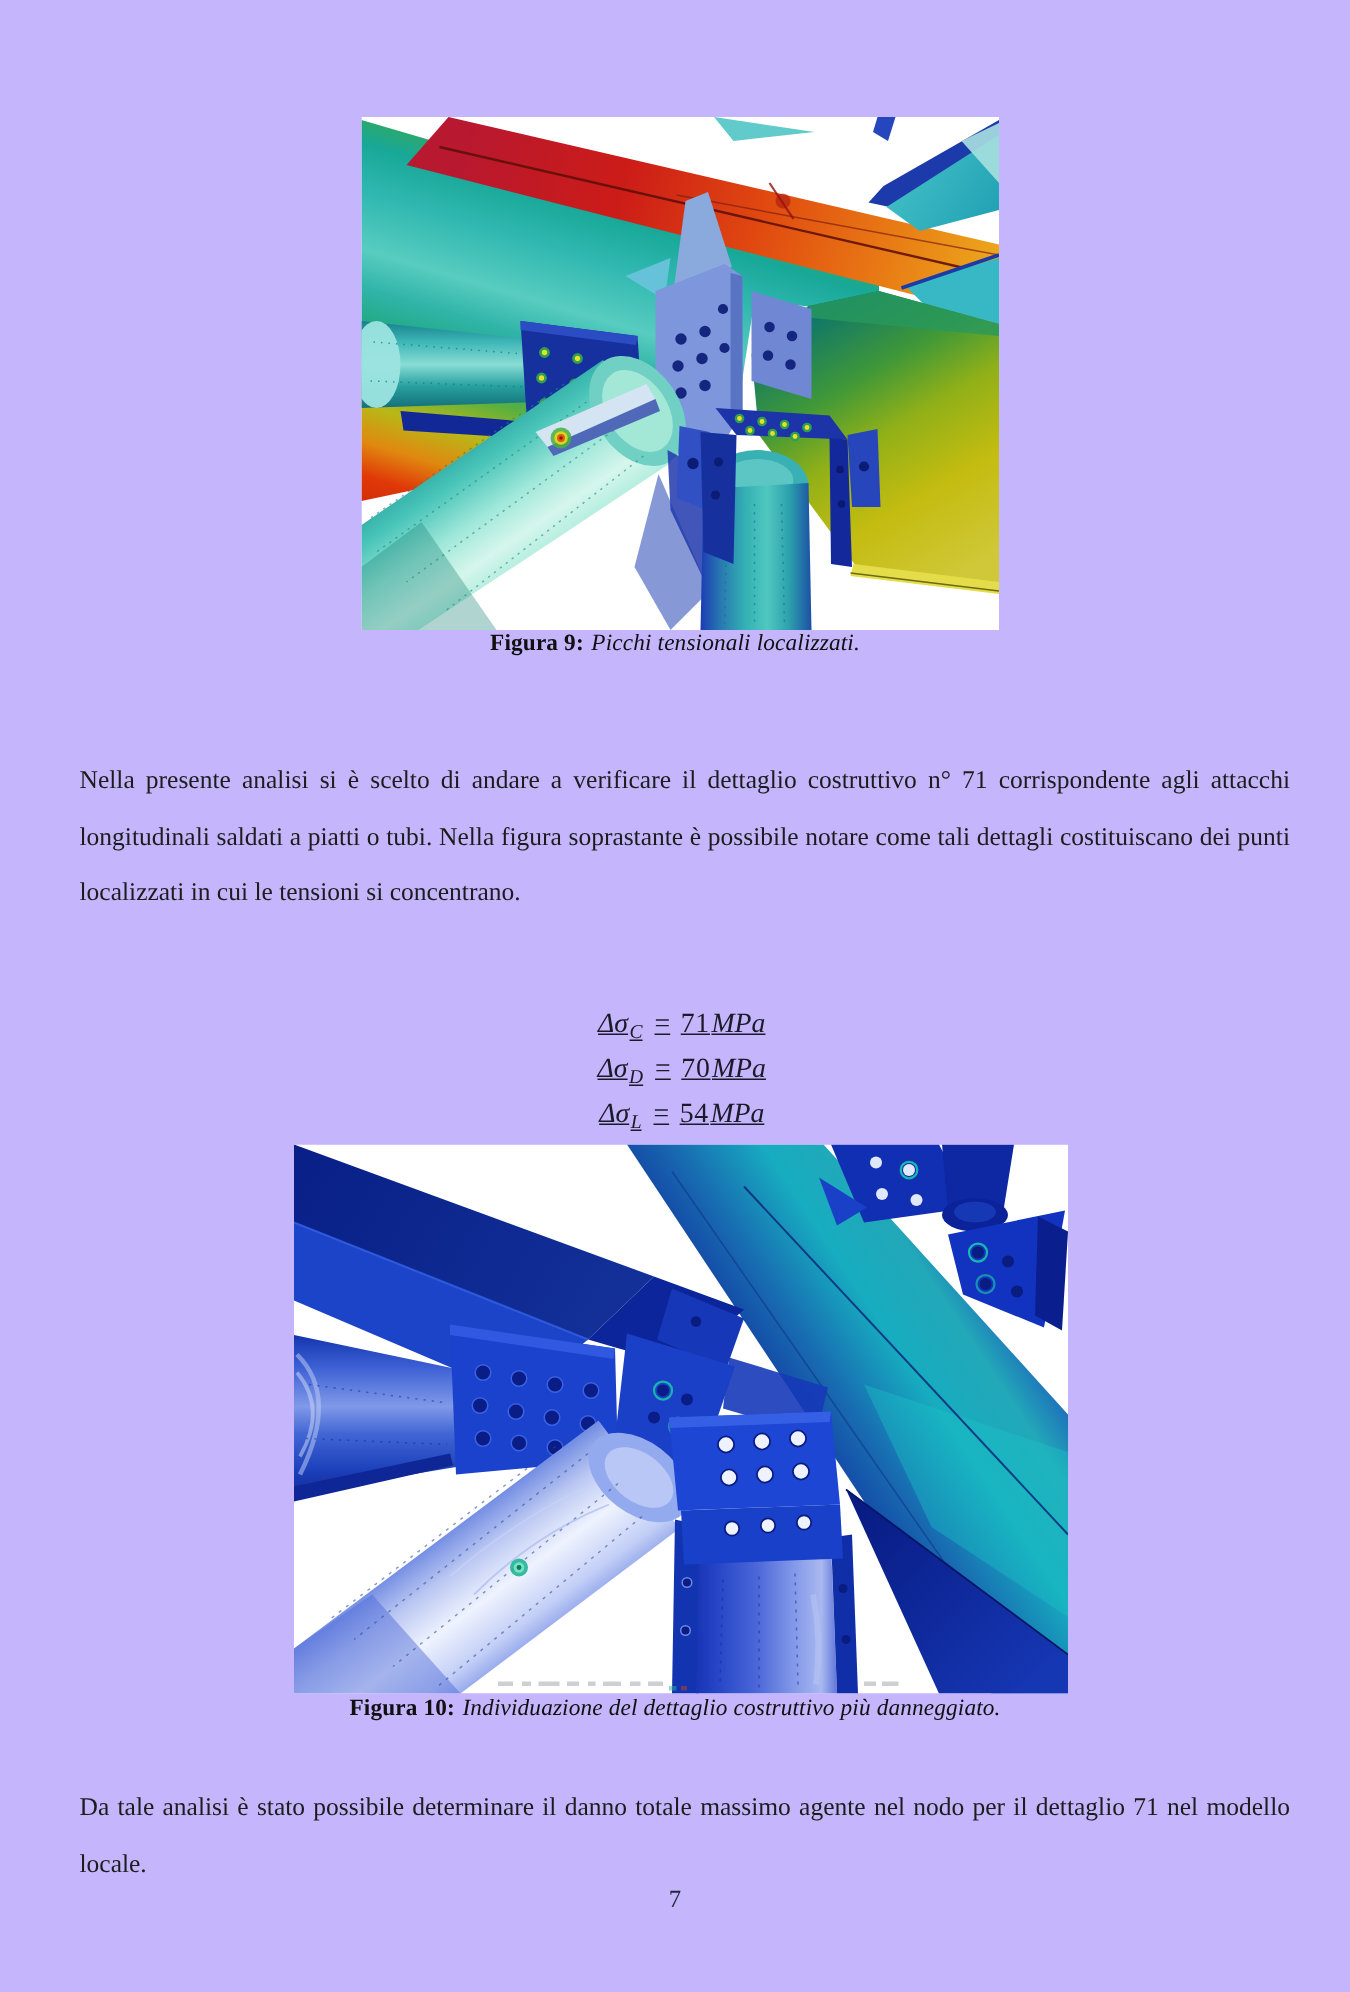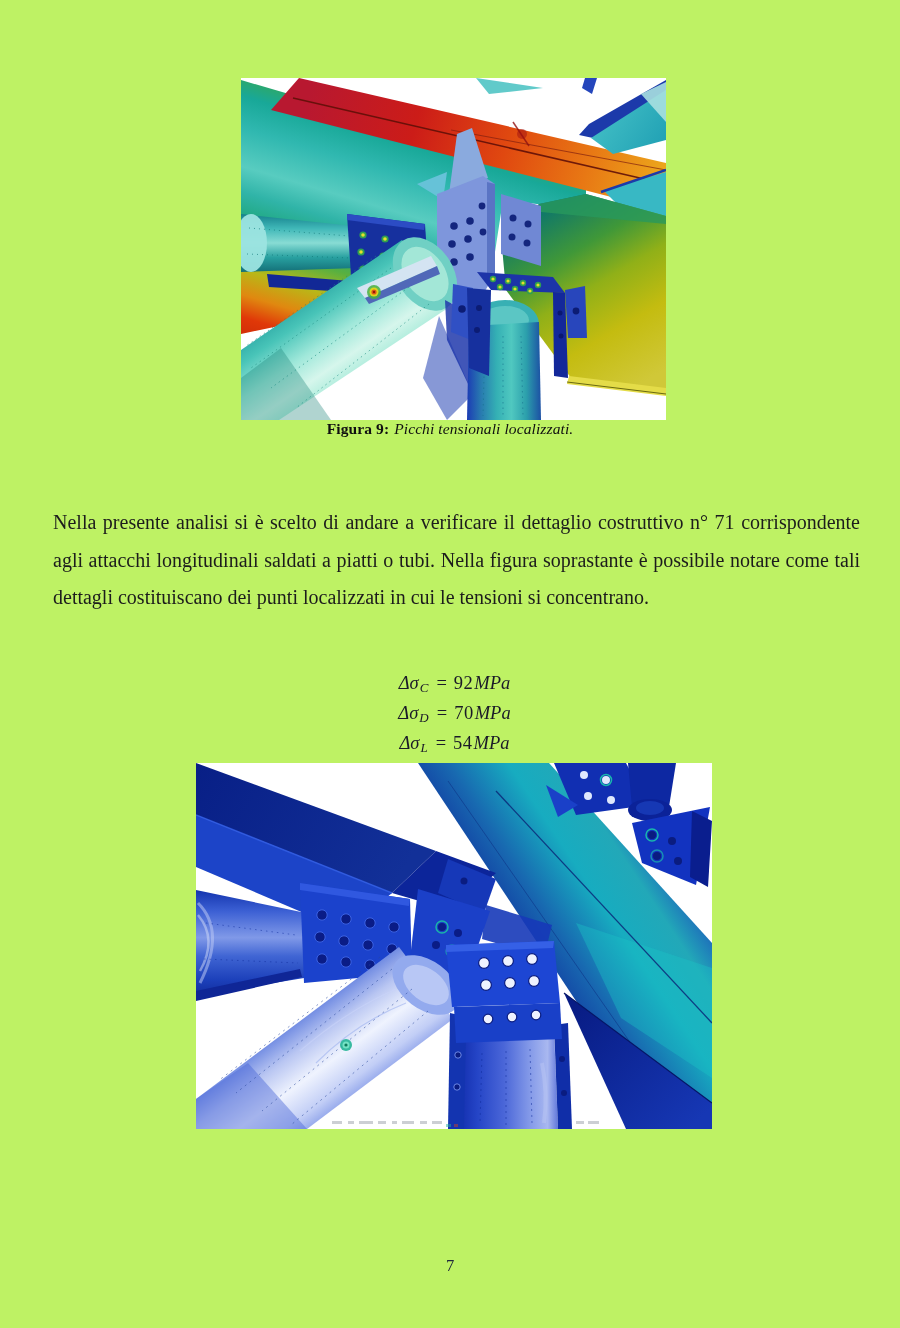--- a/index.html
+++ b/index.html
@@ -1,43 +1,43 @@
 <!DOCTYPE html>
 <html><head>
 <meta charset="utf-8">
 <style>
   html,body{margin:0;padding:0;background:#ffffff;}
   .page{
     position:relative;
     width:900px;height:1328px;
-    background:#bef264;
+    background:#c4b5fd;
     font-family:"Liberation Serif", serif;
     color:#1e1e1e;
     overflow:hidden;
   }
   .fig{position:absolute;}
   .fig svg{display:block;width:100%;height:100%;}
   .caption{
     position:absolute;left:0;width:900px;
     text-align:center;
     font-size:15.5px;color:#101010;
     letter-spacing:.1px;
   }
   .caption .cap-label{font-weight:bold;font-style:normal;}
   .caption .cap-text{font-style:italic;margin-left:5px;}
   .para{
     position:absolute;left:53px;width:807px;
-    font-size:20px;line-height:37.5px;
+    font-size:17px;line-height:37.5px;
     text-align:justify;
     color:#1c1c1c;
   }
   .formula-block{position:absolute;left:0;width:900px;padding-left:9px;box-sizing:border-box;}
   .formula-line{
     height:30px;display:flex;justify-content:center;align-items:center;
-    font-size:18.5px;color:#1a1a28;
+    font-size:18.5px;color:#1a1a28;text-decoration:underline;
   }
   .formula-line .f-lhs{font-style:italic;}
   .formula-line .f-sub{font-style:italic;font-size:13px;position:relative;top:5px;margin-left:1px;}
   .formula-line .f-eq{margin:0 7px 0 8px;}
   .formula-line .f-val{letter-spacing:.5px;}
   .formula-line .f-unit{font-style:italic;margin-left:1px;}
   .page-number{
     position:absolute;left:0;width:900px;top:1256px;
     text-align:center;font-size:16.5px;color:#20283c;
   }
@@ -252,21 +252,21 @@
     <span class="cap-label">Figura 9:</span><span class="cap-text">Picchi tensionali localizzati.</span>
   </div>
 
   <p class="para" style="top:484px;">Nella presente analisi si è scelto di andare a verificare il dettaglio costruttivo n° 71 corrispondente agli attacchi longitudinali saldati a piatti o tubi. Nella figura soprastante è possibile notare come tali dettagli costituiscano dei punti localizzati in cui le tensioni si concentrano.</p>
 
   <div class="formula-block" style="top:668px;">
     <div class="formula-line">
       <span class="f-lhs">Δσ</span>
         <span class="f-sub">C</span>
         <span class="f-eq">=</span>
-        <span class="f-val">92</span>
+        <span class="f-val">71</span>
         <span class="f-unit">MPa</span>
     </div>
     <div class="formula-line">
       <span class="f-lhs">Δσ</span>
         <span class="f-sub">D</span>
         <span class="f-eq">=</span>
         <span class="f-val">70</span>
         <span class="f-unit">MPa</span>
     </div>
     <div class="formula-line">
@@ -460,17 +460,21 @@
         <rect x="224" y="358" width="7" height="3"></rect>
           <rect x="236" y="358" width="10" height="3"></rect>
         <rect x="380" y="358" width="8" height="3"></rect>
           <rect x="392" y="358" width="11" height="3"></rect>
         <rect x="250" y="361" width="5" height="3" fill="#2ab0a0"></rect>
         <rect x="258" y="361" width="4" height="3" fill="#c04030"></rect>
       </g>
     </svg>
   </div>
 
-
+  <div class="caption" style="top:1130px;">
+    <span class="cap-label">Figura 10:</span><span class="cap-text">Individuazione del dettaglio costruttivo più danneggiato.</span>
+  </div>
+
+  <p class="para" style="top:1169px;">Da tale analisi è stato possibile determinare il danno totale massimo agente nel nodo per il dettaglio 71 nel modello locale.</p>
 
   <div class="page-number">7</div>
 
 </div>
 
 </body></html>

